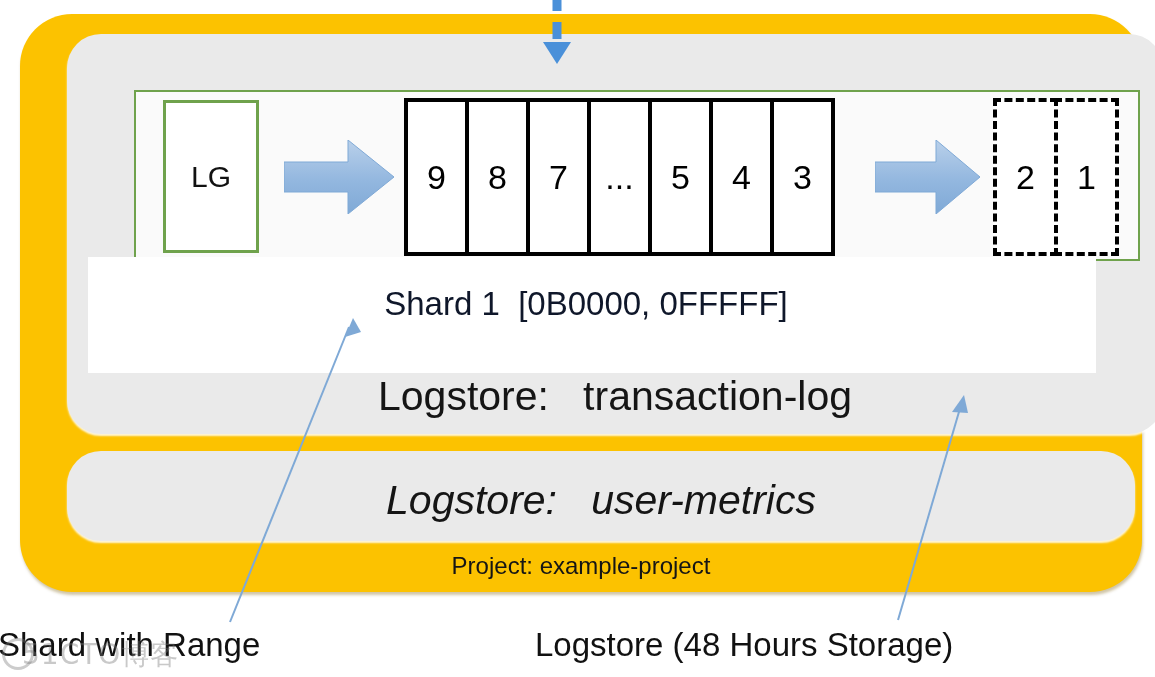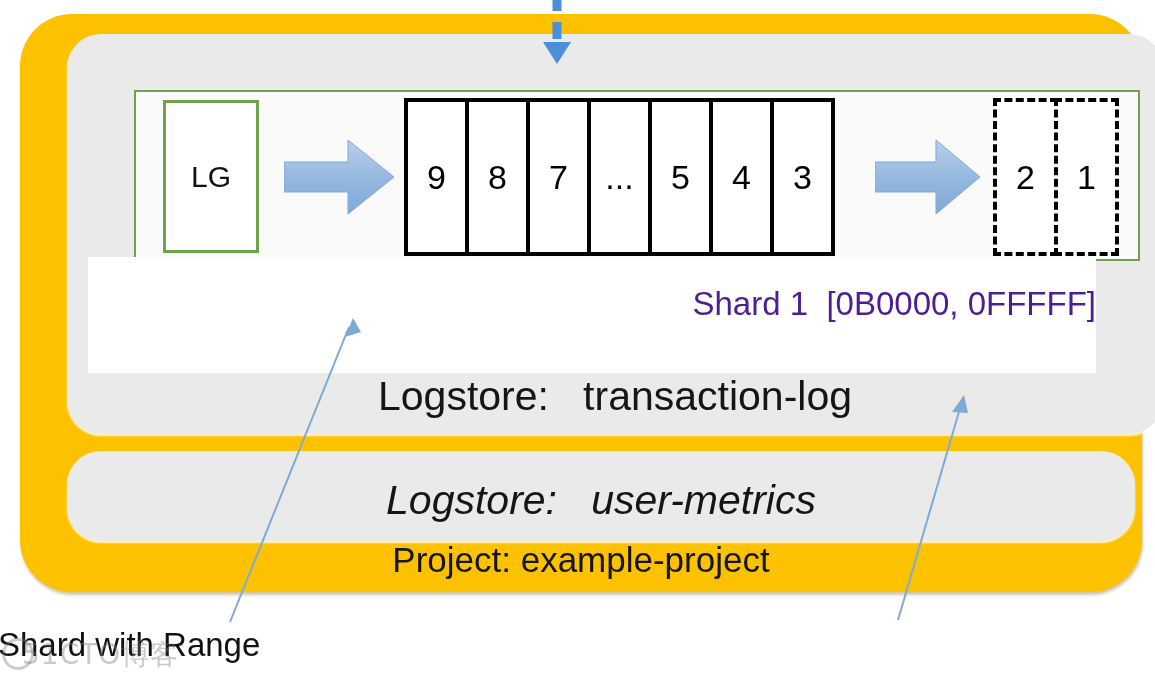--- a/index.html
+++ b/index.html
@@ -24,31 +24,31 @@
 
   .logstore-label{
     position:absolute;left:0;right:0;text-align:center;
     font-size:41px;color:#151515;white-space:pre;
   }
   .logstore.top .logstore-label{bottom:14px;}
   .logstore.bottom .logstore-label{top:26px;}
 
   .project-label{
     position:absolute;left:0;right:0;bottom:12px;text-align:center;
-    font-size:35px;color:#151515;white-space:pre;
+    font-size:24px;color:#151515;white-space:pre;
   }
 
   
   .shard-panel{
     position:absolute;left:21px;top:223px;width:1008px;height:116px;
     background:#FFFFFF;
   }
   .shard-panel-label{
-    position:absolute;left:0;right:0;top:28px;text-align:right;
-    font-size:33px;color:#4c1d95;white-space:pre;
+    position:absolute;left:0;right:12px;top:28px;text-align:center;
+    font-size:33px;color:#0f172a;white-space:pre;
   }
 
   
   .shard-row{
     position:absolute;left:67px;top:56px;width:1006px;height:171px;
     border:2px solid #6FA24C;background:#FAFAFA;box-sizing:border-box;
   }
 
   
   .lg-box{
@@ -202,17 +202,18 @@
       <polygon points="353,318 345,337 361,332" fill="#7FA9D6"></polygon>
     </g>
 
     <g>
       <line x1="898" y1="620" x2="961" y2="405" stroke="#7FA9D6" stroke-width="2"></line>
       <polygon points="964,395 952,412 968,413" fill="#7FA9D6"></polygon>
     </g>
   </svg>
 
   <div class="caption left">Shard with Range</div>
+  <div class="caption right">Logstore (48 Hours Storage)</div>
 
   <div class="wm-ring"></div>
   <div class="watermark">51CTO博客</div>
 
 </div>
 
 </body></html>

